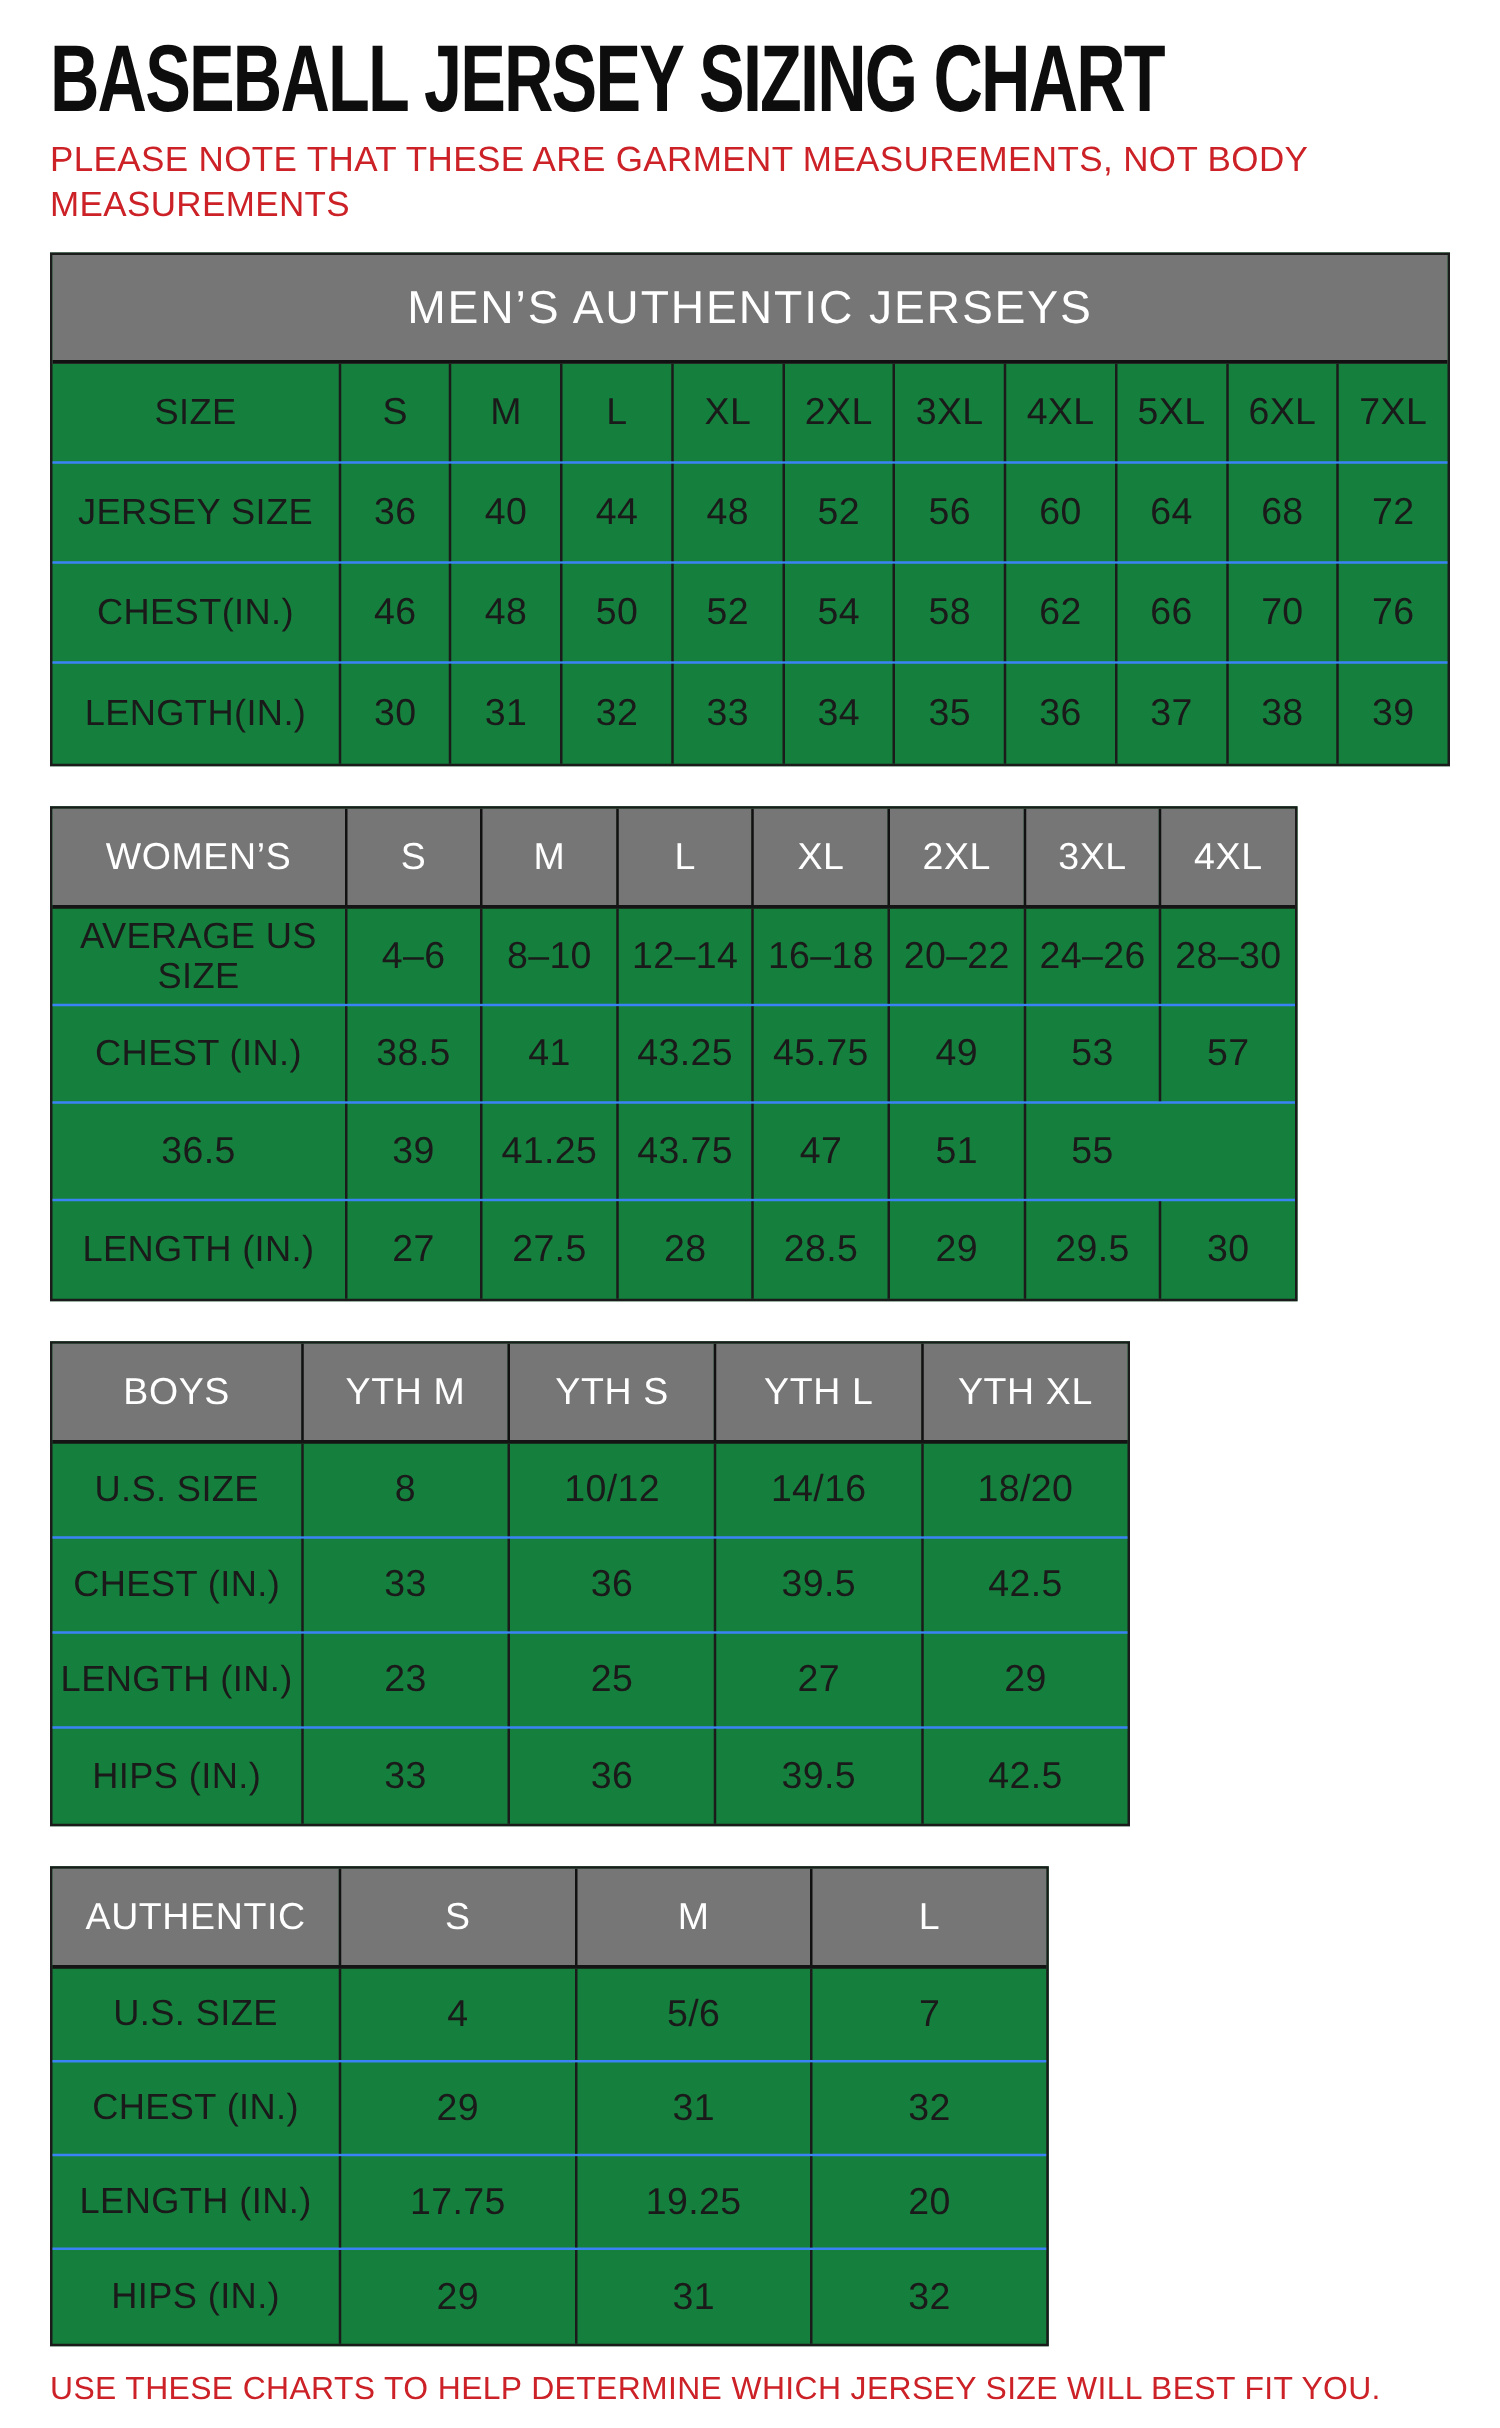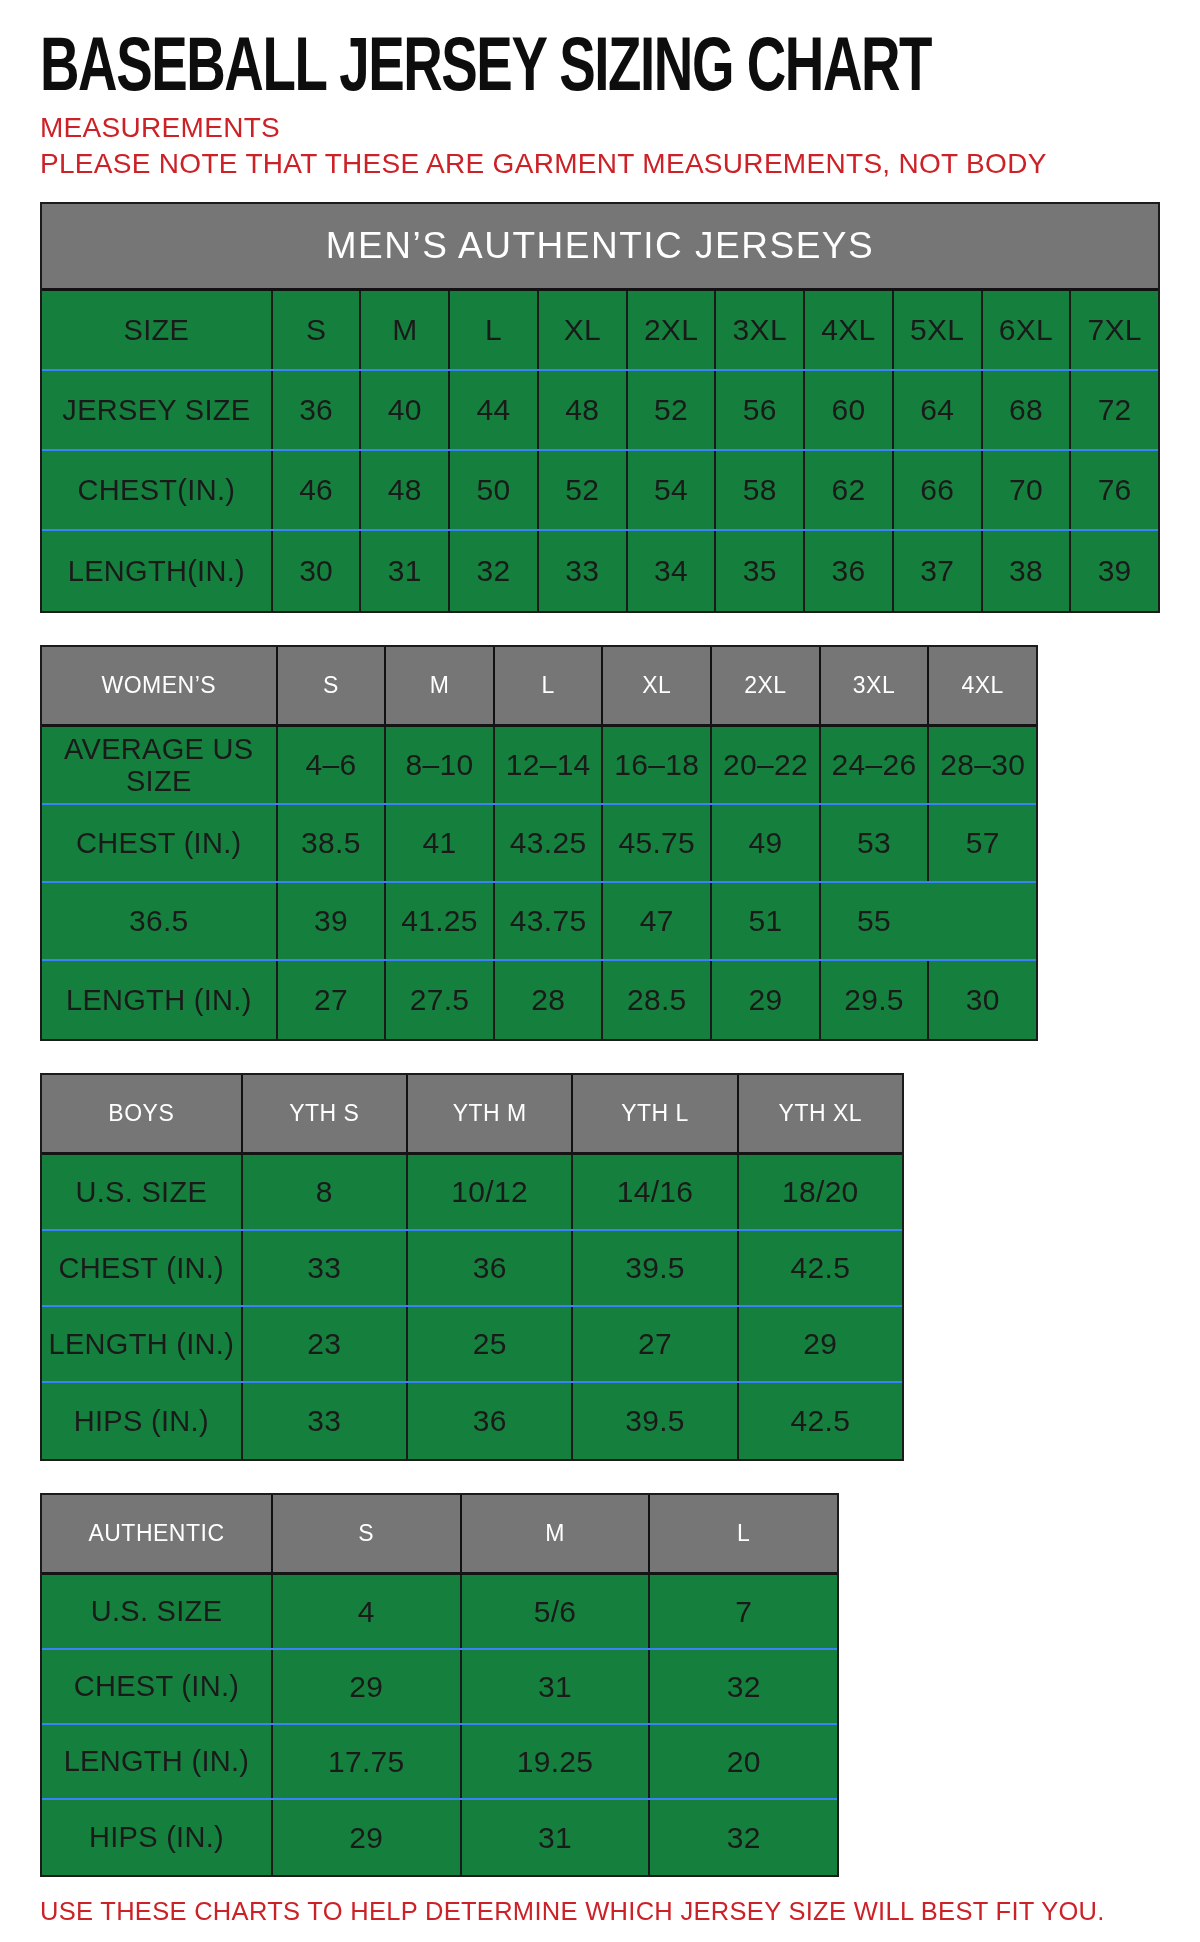--- a/index.html
+++ b/index.html
@@ -45,21 +45,21 @@
   .tbl-preschool .trow { grid-template-columns: 28.8% repeat(3, 1fr);  height: 75px; }
 
   .tbl-mens .thead-plain,
   .tbl-womens .thead-gray,
   .tbl-boys .thead-gray,
   .tbl-preschool .thead-gray { height: 80px; }
 
   .thead-gray { border-bottom: 3px solid #141414; }
   .thead-gray .cell {
     background: var(--header-gray, #767676);
-    color: #ffffff; font-size: 23px; letter-spacing: 0.5px;
+    color: #ffffff; font-size: 30px; letter-spacing: 0.5px;
   }
   .thead-gray .cell + .cell { border-left: 2px solid #111111; }
 
   .cell {
     display: flex; align-items: center; justify-content: center;
     text-align: center; font-size: 30px; line-height: 1.12;
     padding: 0 4px; letter-spacing: 0.3px;
   }
   .cell + .cell { border-left: 2px solid #1b1b1b; }
   .row-label, .label-cell { font-size: 29px; }
@@ -70,22 +70,22 @@
     font-size: 25.5px; letter-spacing: 0.3px; white-space: nowrap;
   }
 </style>
 </head>
 <body>
 
 <div class="content">
   <h1 class="page-title">BASEBALL JERSEY SIZING CHART</h1>
 
   <div class="note">
+    <div>PLEASE NOTE THAT THESE ARE GARMENT MEASUREMENTS, NOT BODY</div>
     <div>MEASUREMENTS</div>
-    <div>PLEASE NOTE THAT THESE ARE GARMENT MEASUREMENTS, NOT BODY</div>
   </div>
 
   <section class="tbl tbl-mens">
       <div class="band">MEN’S AUTHENTIC JERSEYS</div>
       <div class="trow thead-plain">
         <div class="cell label-cell">SIZE</div>
         <div class="cell col-header">S</div>
         <div class="cell col-header">M</div>
         <div class="cell col-header">L</div>
         <div class="cell col-header">XL</div>
@@ -183,22 +183,22 @@
         <div class="cell value-cell">28</div>
         <div class="cell value-cell">28.5</div>
         <div class="cell value-cell">29</div>
         <div class="cell value-cell">29.5</div>
         <div class="cell value-cell">30</div>
       </div>
     </section>
   <section class="tbl tbl-boys">
       <div class="trow thead-gray">
         <div class="cell label-cell">BOYS</div>
+        <div class="cell col-header">YTH M</div>
         <div class="cell col-header">YTH S</div>
-        <div class="cell col-header">YTH M</div>
         <div class="cell col-header">YTH L</div>
         <div class="cell col-header">YTH XL</div>
       </div>
       <div class="trow">
         <div class="cell row-label">U.S. SIZE</div>
         <div class="cell value-cell">8</div>
         <div class="cell value-cell">10/12</div>
         <div class="cell value-cell">14/16</div>
         <div class="cell value-cell">18/20</div>
       </div>

